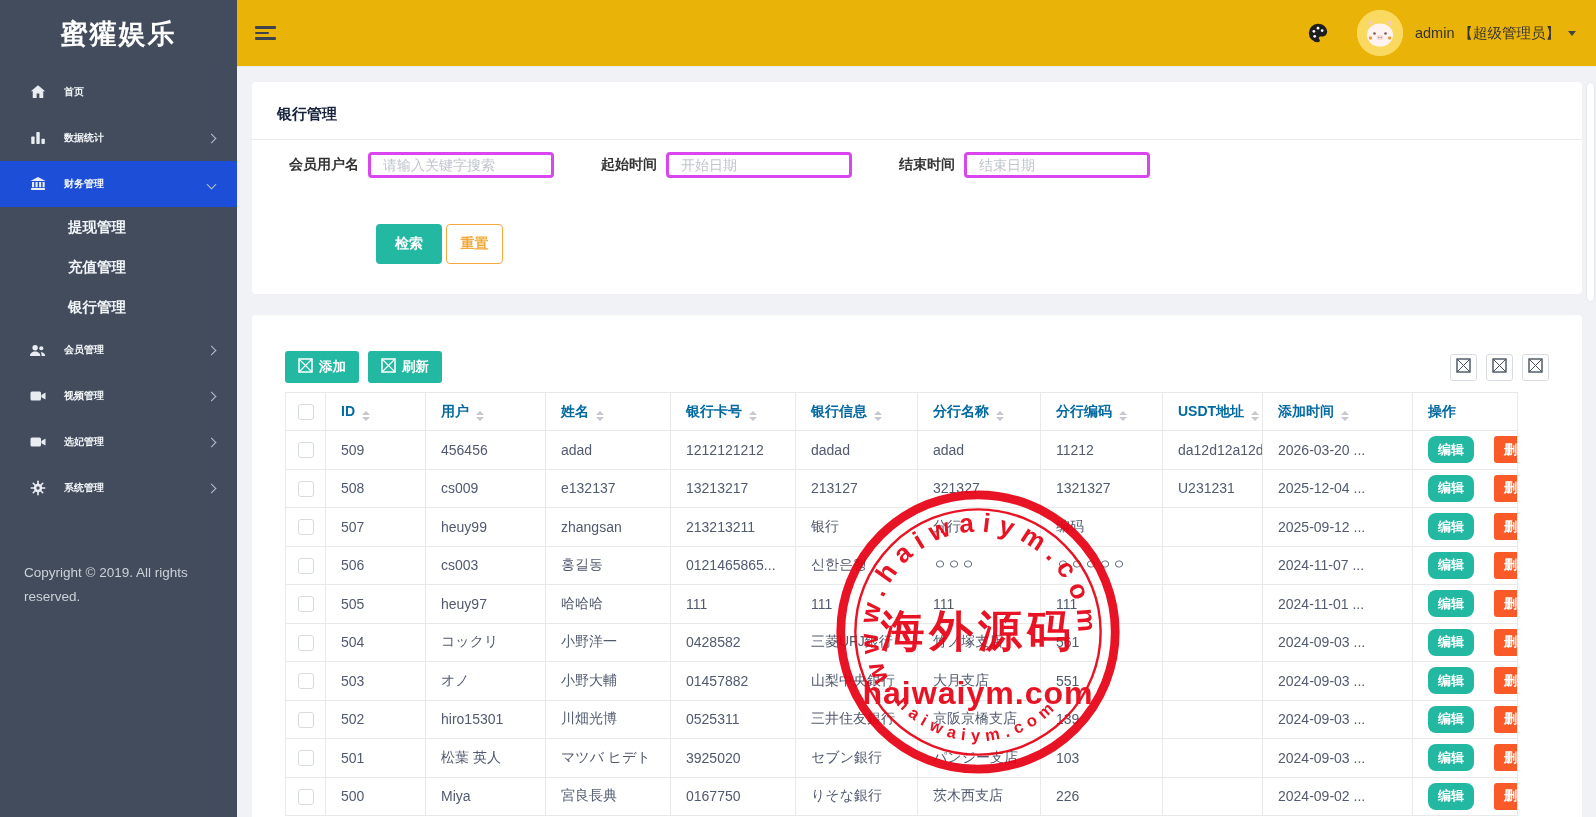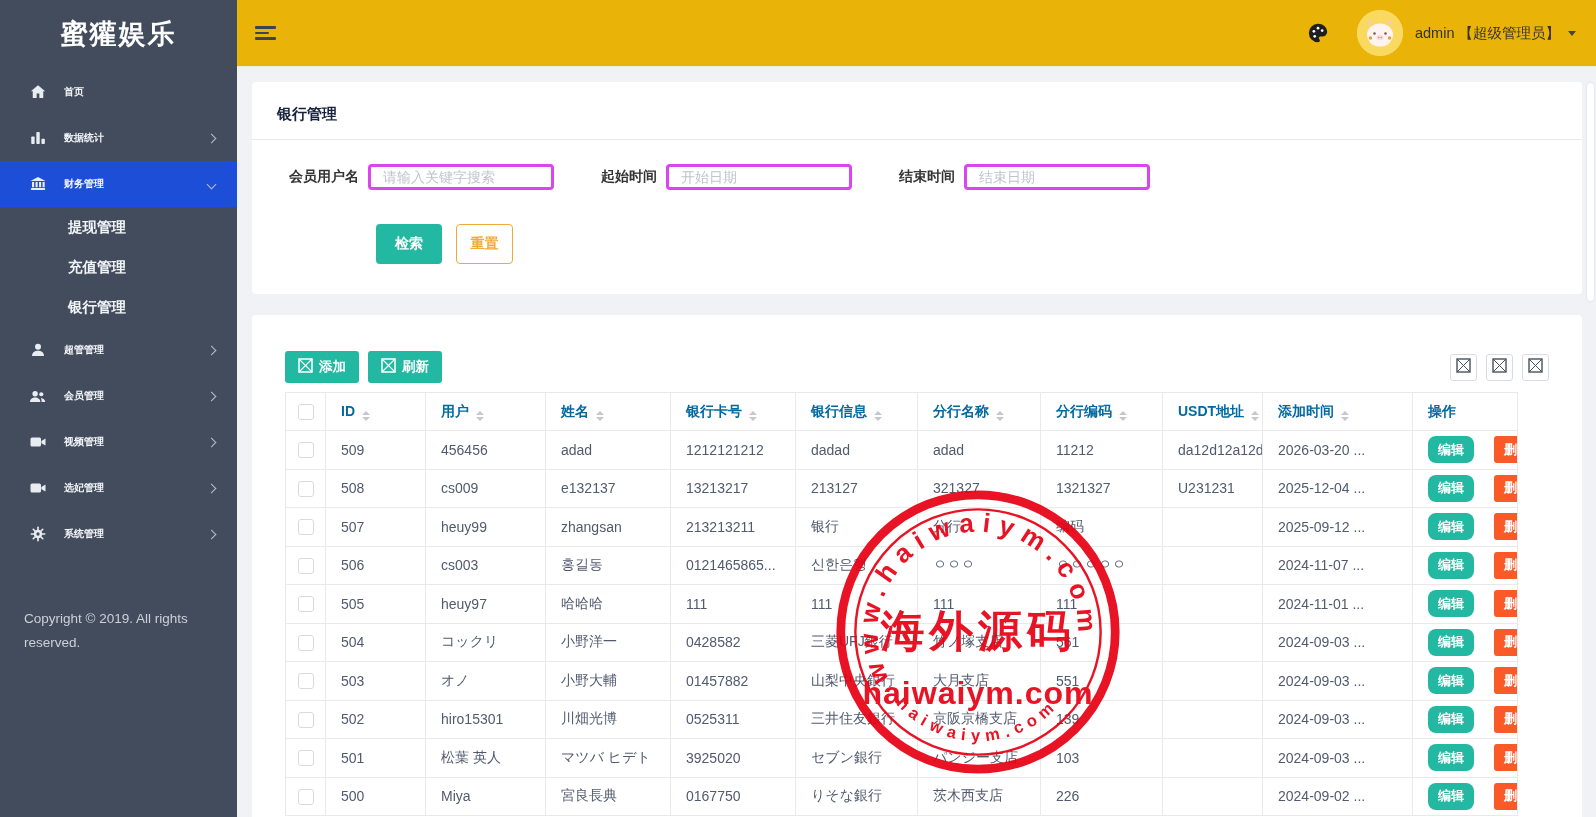--- a/index.html
+++ b/index.html
@@ -31,26 +31,26 @@
   .avatar { width:46px; height:46px; border-radius:50%; overflow:hidden; background:#FAD961; display:inline-flex; cursor:pointer; }
   .username { margin-left:12px; font-size:14.5px; color:#333; cursor:pointer; }
   .caret { width:0; height:0; border-left:4.5px solid transparent; border-right:4.5px solid transparent; border-top:5.5px solid #444; margin-left:8px; }
 
   
   .content { position:absolute; left:237px; top:67px; width:1359px; height:750px; padding:15px; overflow:hidden; }
   .card { background:#fff; border-radius:4px; width:1330px; }
   .card-search { height:212px; overflow:hidden; }
   .card-title { font-size:15px; font-weight:700; color:#17233D; padding:23px 25px 15px 25px; }
   .divider { height:1px; background:#E8EAEC; }
-  .search-form { display:flex; align-items:center; padding:12px 9px 0 37px; height:62px; }
+  .search-form { display:flex; align-items:flex-start; padding:12px 9px 0 37px; height:62px; }
   .fgroup { display:flex; align-items:center; margin-right:47px; }
   .fgroup label { font-size:14px; font-weight:700; color:#333; margin-right:9px; white-space:nowrap; }
   .fgroup input { width:186px; height:26px; border:3px solid #d946ef; border-radius:4px; font-size:14px; color:#515A6E; padding:0 12px; outline:none; }
   .fgroup input::placeholder { color:#BFC4CC; }
-  .btn-row { padding-left:124px; margin-top:22px; display:flex; gap:14px; }
+  .btn-row { padding-left:124px; margin-top:22px; display:flex; gap:4px; }
   .btn-primary { width:66px; height:40px; background:#22B8A2; color:#fff; border:none; border-radius:4px; font-size:14px; font-weight:700; cursor:pointer; }
   .btn-reset { width:57px; height:40px; background:#fff; color:#F2A93B; border:1px solid #F2A93B; border-radius:4px; font-size:14px; font-weight:700; cursor:pointer; }
 
   .card-table { margin-top:21px; height:740px; padding:36px 33px 0 33px; }
   .table-toolbar { display:flex; align-items:center; margin-bottom:9px; }
   .btn-teal { height:32px; background:#22B8A2; color:#fff; border:none; border-radius:3px; font-size:13.5px; font-weight:700; padding:0 13px; margin-right:9px; display:inline-flex; align-items:center; gap:6px; cursor:pointer; }
   .tofu { display:inline-block; }
   .toolbar-spacer { flex:1; }
   .icon-box { width:27px; height:27px; border:1px solid #D8DCE2; background:#fff; border-radius:3px; margin-left:9px; display:inline-flex; align-items:center; justify-content:center; cursor:pointer; }
 
@@ -114,30 +114,20 @@
             <rect x="18.1" y="9.3" width="2.8" height="7"></rect>
             <rect x="2.5" y="17.3" width="19" height="2.8" rx="1"></rect>
           </svg>
         </span>
         <span class="mi-label">财务管理</span>
         <span class="chev down"></span>
       </div>
       <div class="submenu-item">提现管理</div>
       <div class="submenu-item">充值管理</div>
       <div class="submenu-item">银行管理</div>
-      <div class="menu-item">
-        <span class="mi-icon">
-          <svg viewBox="0 0 24 24" width="18" height="18" fill="currentColor">
-            <circle cx="12" cy="7.5" r="4"></circle>
-            <path d="M4 20c0-4.5 3.6-7 8-7s8 2.5 8 7z"></path>
-          </svg>
-        </span>
-        <span class="mi-label">超管管理</span>
-        <span class="chev right"></span>
-      </div>
       <div class="menu-item">
         <span class="mi-icon">
           <svg viewBox="0 0 24 24" width="19" height="19" fill="currentColor">
             <circle cx="9" cy="8.6" r="3.4"></circle>
             <circle cx="16.8" cy="9.2" r="2.6"></circle>
             <path d="M2.5 19c0-3.7 3-5.7 6.5-5.7S15.5 15.3 15.5 19z"></path>
             <path d="M16.2 13.9c3 .3 5.6 2 5.6 5.1h-4.6c0-2-.3-3.8-1-5.1z"></path>
           </svg>
         </span>
         <span class="mi-label">会员管理</span>

